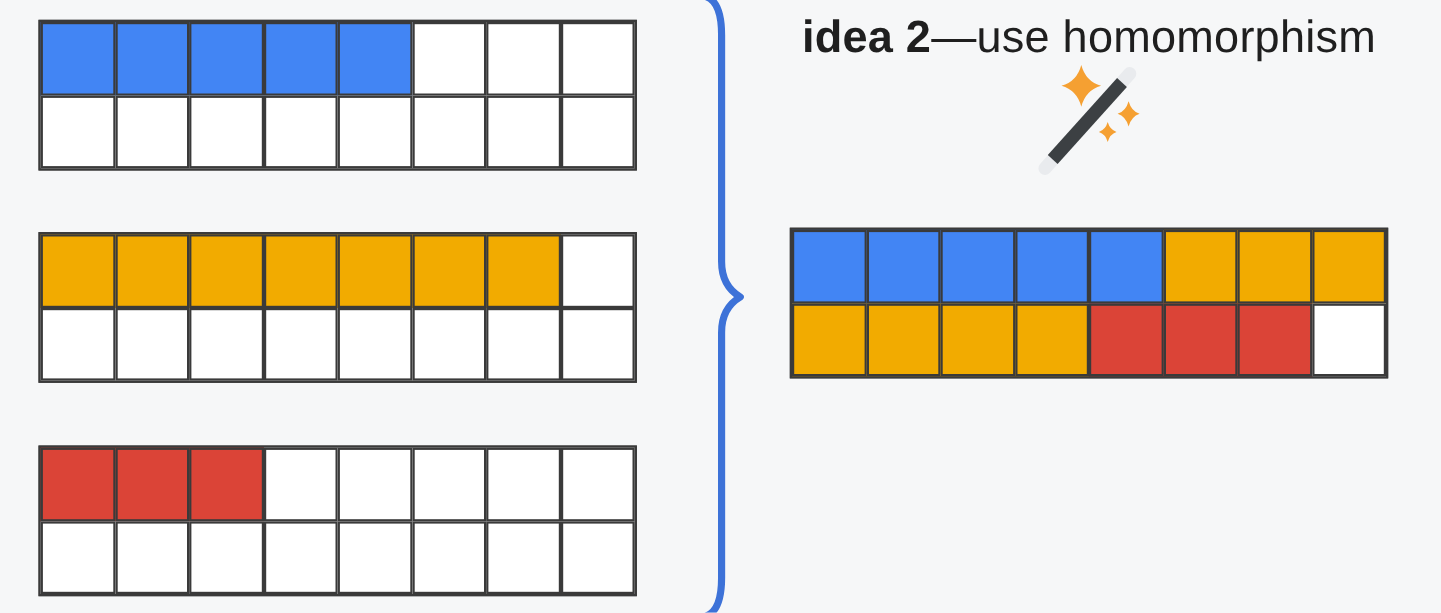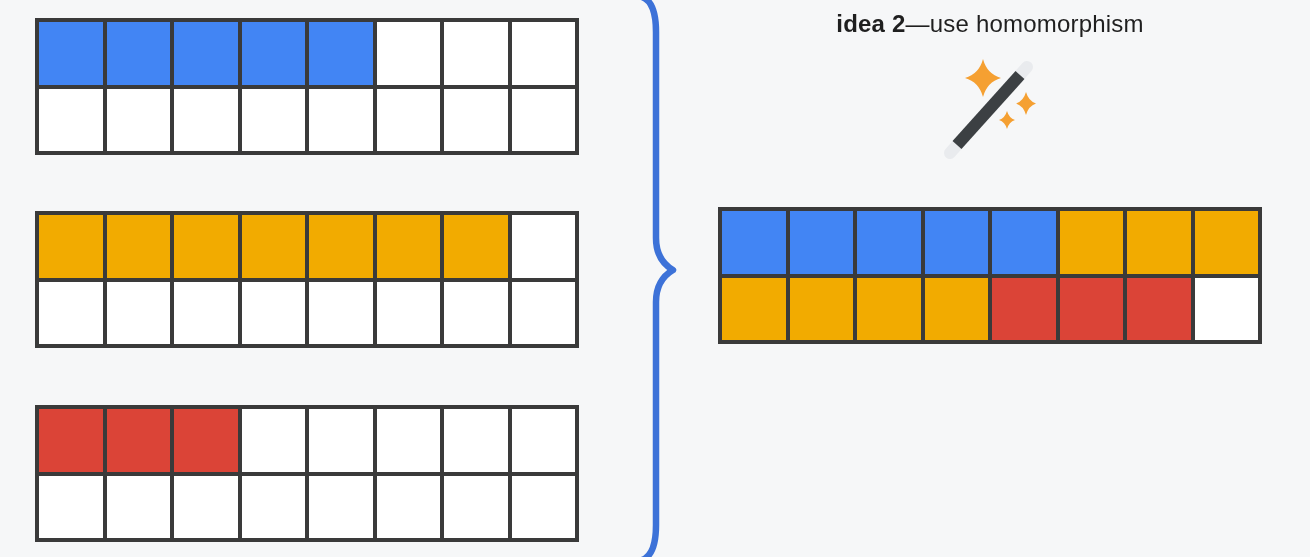--- a/index.html
+++ b/index.html
@@ -36,21 +36,21 @@
   #grid-red    {left:35px;  top:405px;}
   #grid-combined{left:718px;top:207px;}
 
   
   .brace-wrap{position:absolute;left:628px;top:0;width:60px;height:557px;color:var(--brace);}
 
   
   .title{
     position:absolute;left:700px;top:10px;width:580px;
     text-align:center;
-    font-size:24px;
+    font-size:41px;
     color:var(--text);
     letter-spacing:0.2px;
     white-space:nowrap;
   }
   .title .b{font-weight:700;}
 
   
   .wand-wrap{position:absolute;left:925px;top:50px;width:115px;height:112px;}
 </style>
 </head>

